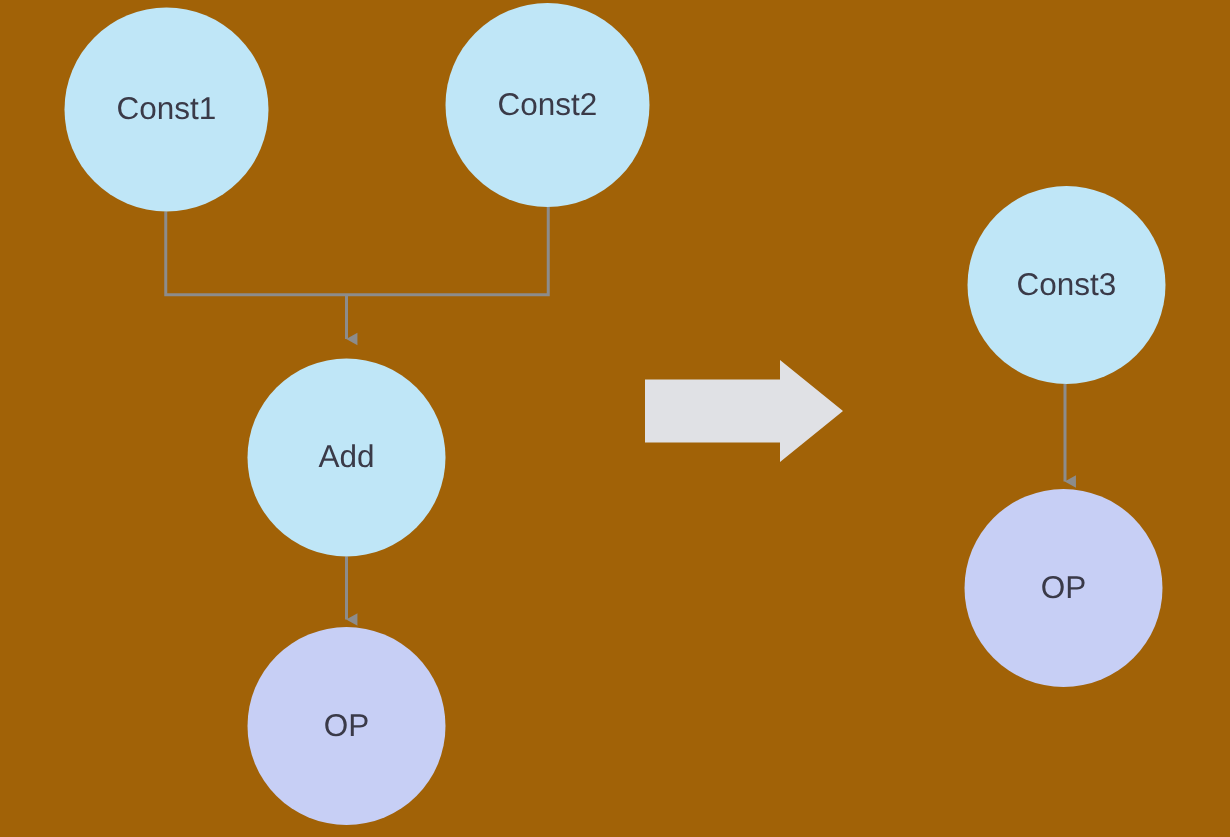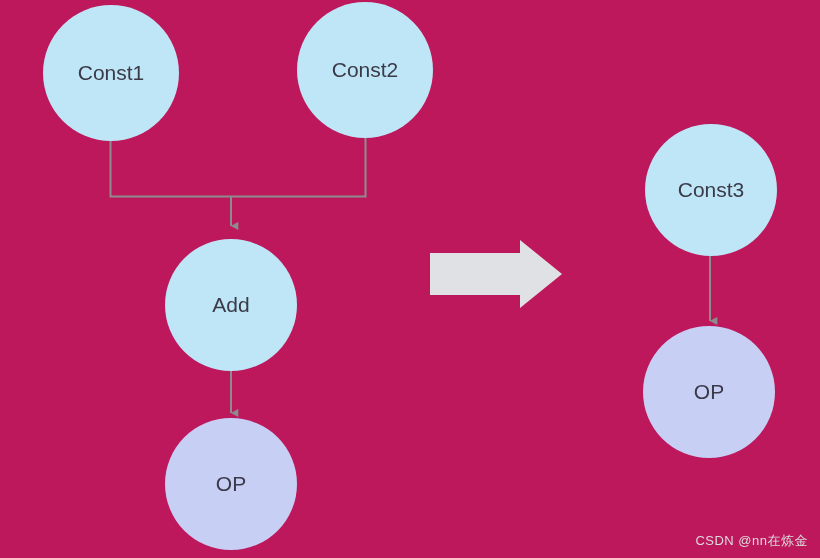--- a/index.html
+++ b/index.html
@@ -7,21 +7,21 @@
     padding: 0;
     background: #ffffff;
   }
   body {
     font-family: "Liberation Sans", sans-serif;
   }
   #canvas {
     position: relative;
     width: 820px;
     height: 558px;
-    background: #be185d;
+    background: #a16207;
     overflow: hidden;
   }
   #graph-svg {
     position: absolute;
     left: 0;
     top: 0;
     width: 820px;
     height: 558px;
   }
   .node-label {
@@ -102,15 +102,14 @@
 
       <g>
         <circle cx="709" cy="392" r="66" fill="#c7cff5"></circle>
         <text class="node-label" x="709" y="393">OP</text>
       </g>
 
     </g>
 
   </svg>
 
-  <div class="watermark">CSDN @nn在炼金</div>
 
 </div>
 
 </body></html>

